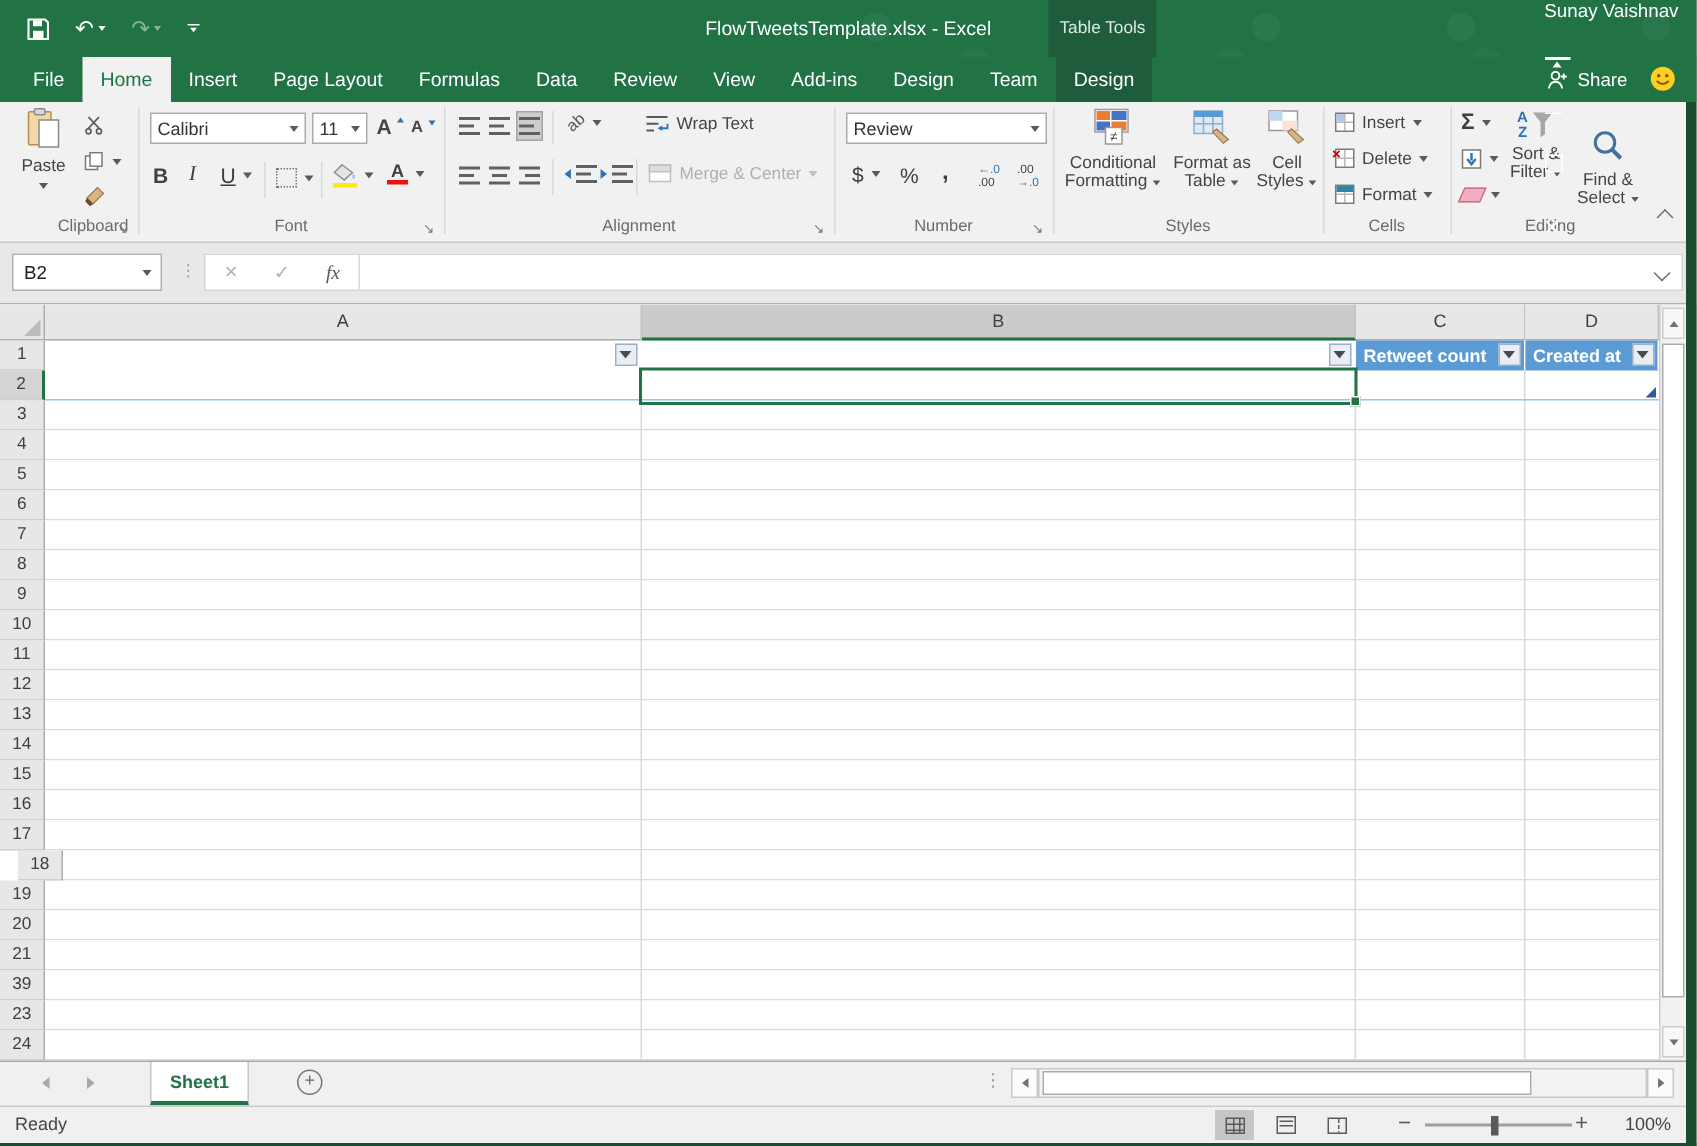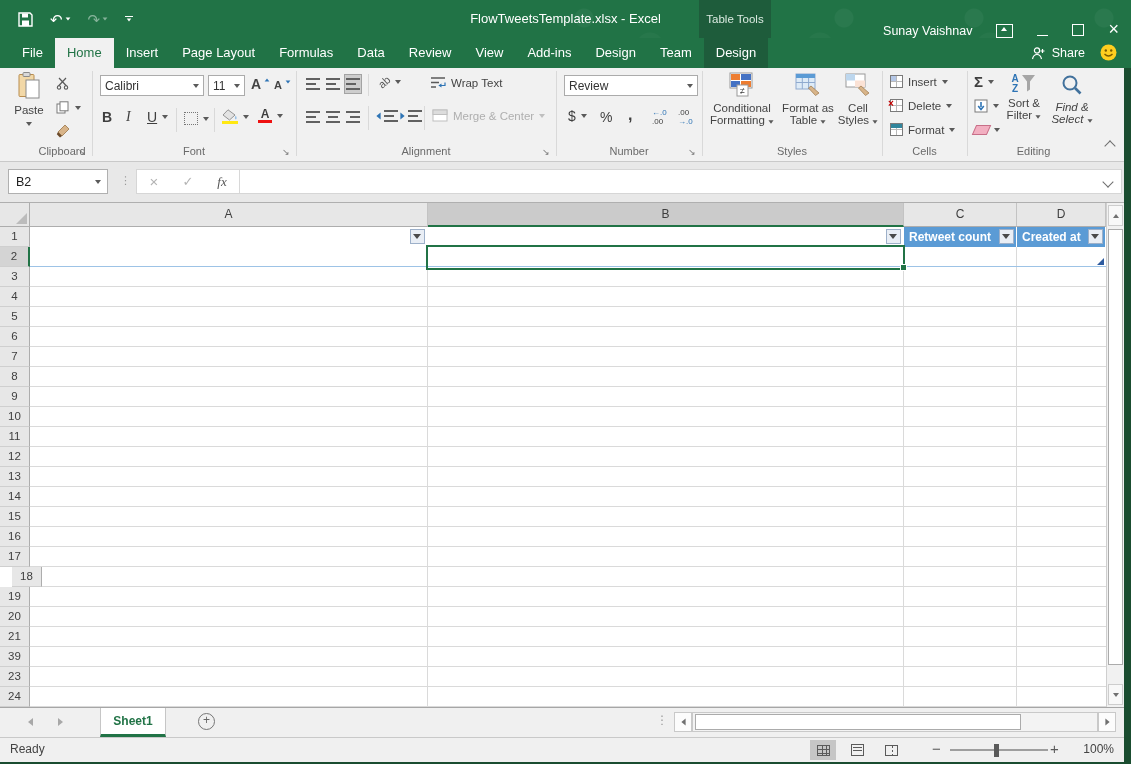--- a/index.html
+++ b/index.html
@@ -14,21 +14,21 @@
       radial-gradient(circle 11px at 24px 18px, rgba(255,255,255,.07) 9px, transparent 10px),
       radial-gradient(circle 15px at 90px 46px, rgba(255,255,255,.05) 13px, transparent 14px);
     background-size:130px 68px,170px 68px;}
   .qat{position:absolute;left:18px;top:0;height:38px;display:flex;align-items:center;gap:17px;z-index:2;}
   .qbtn{color:#FFF;font-size:15px;line-height:1;display:flex;align-items:center;gap:2px;}
   .dim{opacity:.45;}
   .wtitle{position:absolute;left:0;top:0;width:100%;height:38px;line-height:38px;text-align:center;
           font-size:13px;color:#FFF;z-index:1;}
   .tt-block{position:absolute;top:0;height:38px;background:#1E5C3B;z-index:2;text-align:center;
             line-height:38px;font-size:11.5px;color:#DCEBE2;}
-  .tb-right{position:absolute;right:12px;top:0;height:38px;display:flex;align-items:flex-end;gap:24px;z-index:3;}
+  .tb-right{position:absolute;right:12px;top:0;height:38px;display:flex;align-items:flex-start;gap:24px;z-index:3;flex-direction:column;}
   .uname{font-size:12.5px;color:#FFF;}
   .wctl{color:#FFF;font-size:15px;line-height:1;}
   .maxbox{width:10px;height:10px;border:1px solid #FFF;display:inline-block;}
   .minline{width:11px;border-top:1.5px solid #FFF;display:inline-block;}
   .rdico{width:15px;height:12px;border:1px solid #FFF;display:inline-block;position:relative;}
   .rdico i{position:absolute;left:4px;top:2px;border-left:3px solid transparent;border-right:3px solid transparent;border-bottom:4px solid #FFF;width:0;height:0;}
 
   
   .tabrow{position:absolute;left:0;top:38px;width:1131px;height:30px;background:#217346;z-index:1;}
   .rtabs{position:absolute;left:10px;top:0;height:30px;display:flex;z-index:2;}
@@ -427,21 +427,21 @@
     <div class="bigbtn" style="left:1002px;top:4px;width:44px;">
       <span style="display:inline-flex;align-items:flex-start;gap:2px;margin-top:2px;">
         <span style="display:inline-block;font-size:10px;font-weight:bold;color:#2E74B5;line-height:10px;"><span>A</span><br><span>Z</span></span>
         <svg width="16" height="20" viewBox="0 0 16 20">
             <path d="M1 1 h13 l-5 6.5 v8 l-3 2 v-10 z" fill="#A6A6A6"></path>
           </svg>
       </span>
       <span class="l1">Sort &amp;</span>
       <span class="l2"><span>Filter</span> <i class="tri-d" style="transform:scale(.85);"></i></span>
     </div>
-    <div class="bigbtn" style="left:1048px;top:4px;width:48px;font-style:italic;">
+    <div class="bigbtn" style="left:1048px;top:16px;width:48px;">
       <svg width="22" height="22" viewBox="0 0 22 22" style="margin-top:2px;">
           <circle cx="9" cy="9" r="6.5" fill="none" stroke="#41719C" stroke-width="2"></circle>
           <line x1="14" y1="14" x2="19.5" y2="19.5" stroke="#41719C" stroke-width="2.6"></line>
         </svg>
       <span class="l1">Find &amp;</span>
       <span class="l2"><span>Select</span> <i class="tri-d" style="transform:scale(.85);"></i></span>
     </div>
     <div class="rlab" style="left:967px;width:133px;">Editing</div>
 
     <div class="abs" style="left:1106px;top:72px;">

